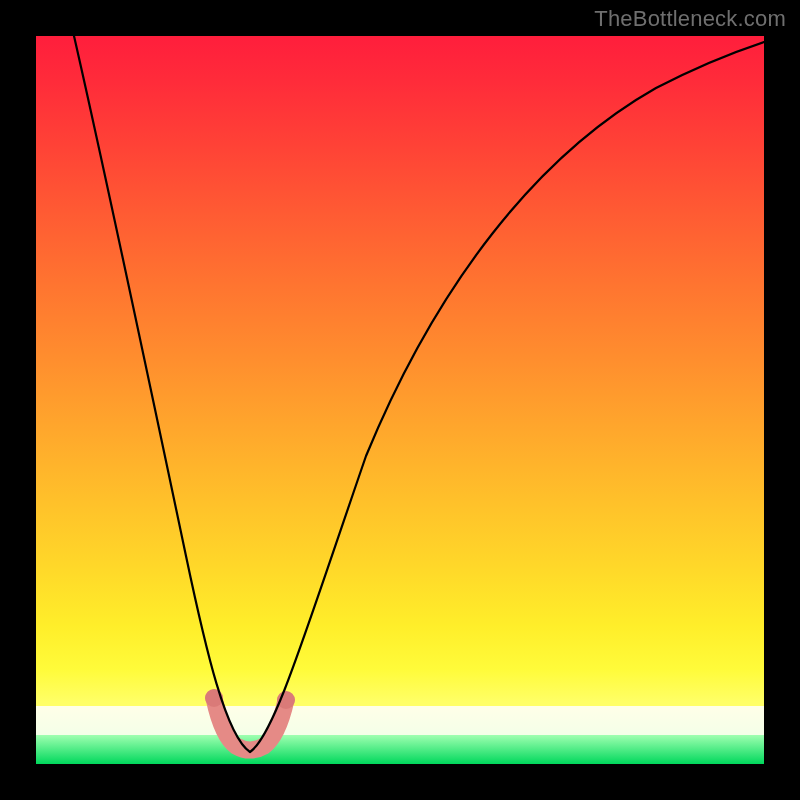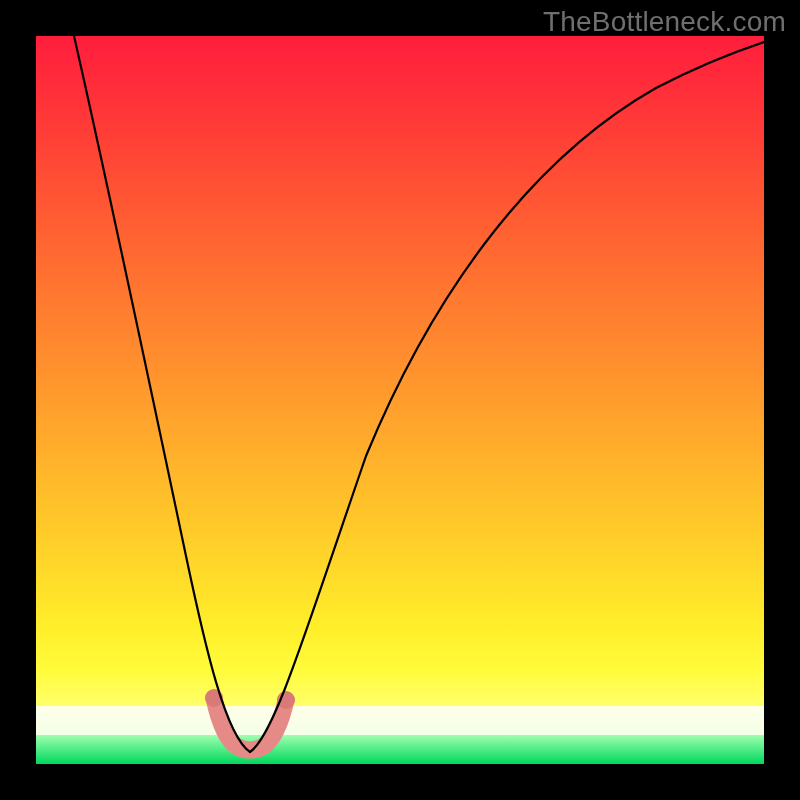--- a/index.html
+++ b/index.html
@@ -86,21 +86,21 @@
     stroke-linecap: round;
   }
   .bump-dot {
     fill: #da7a78;
   }
   .watermark {
     position: absolute;
     top: 6px;
     right: 14px;
     color: #6f6f6f;
-    font-size: 28px;
+    font-size: 22px;
     letter-spacing: 0.2px;
     user-select: none;
   }
 </style>
 </head>
 <body>
 
 <div class="frame">
 
   <div class="watermark">TheBottleneck.com</div>

